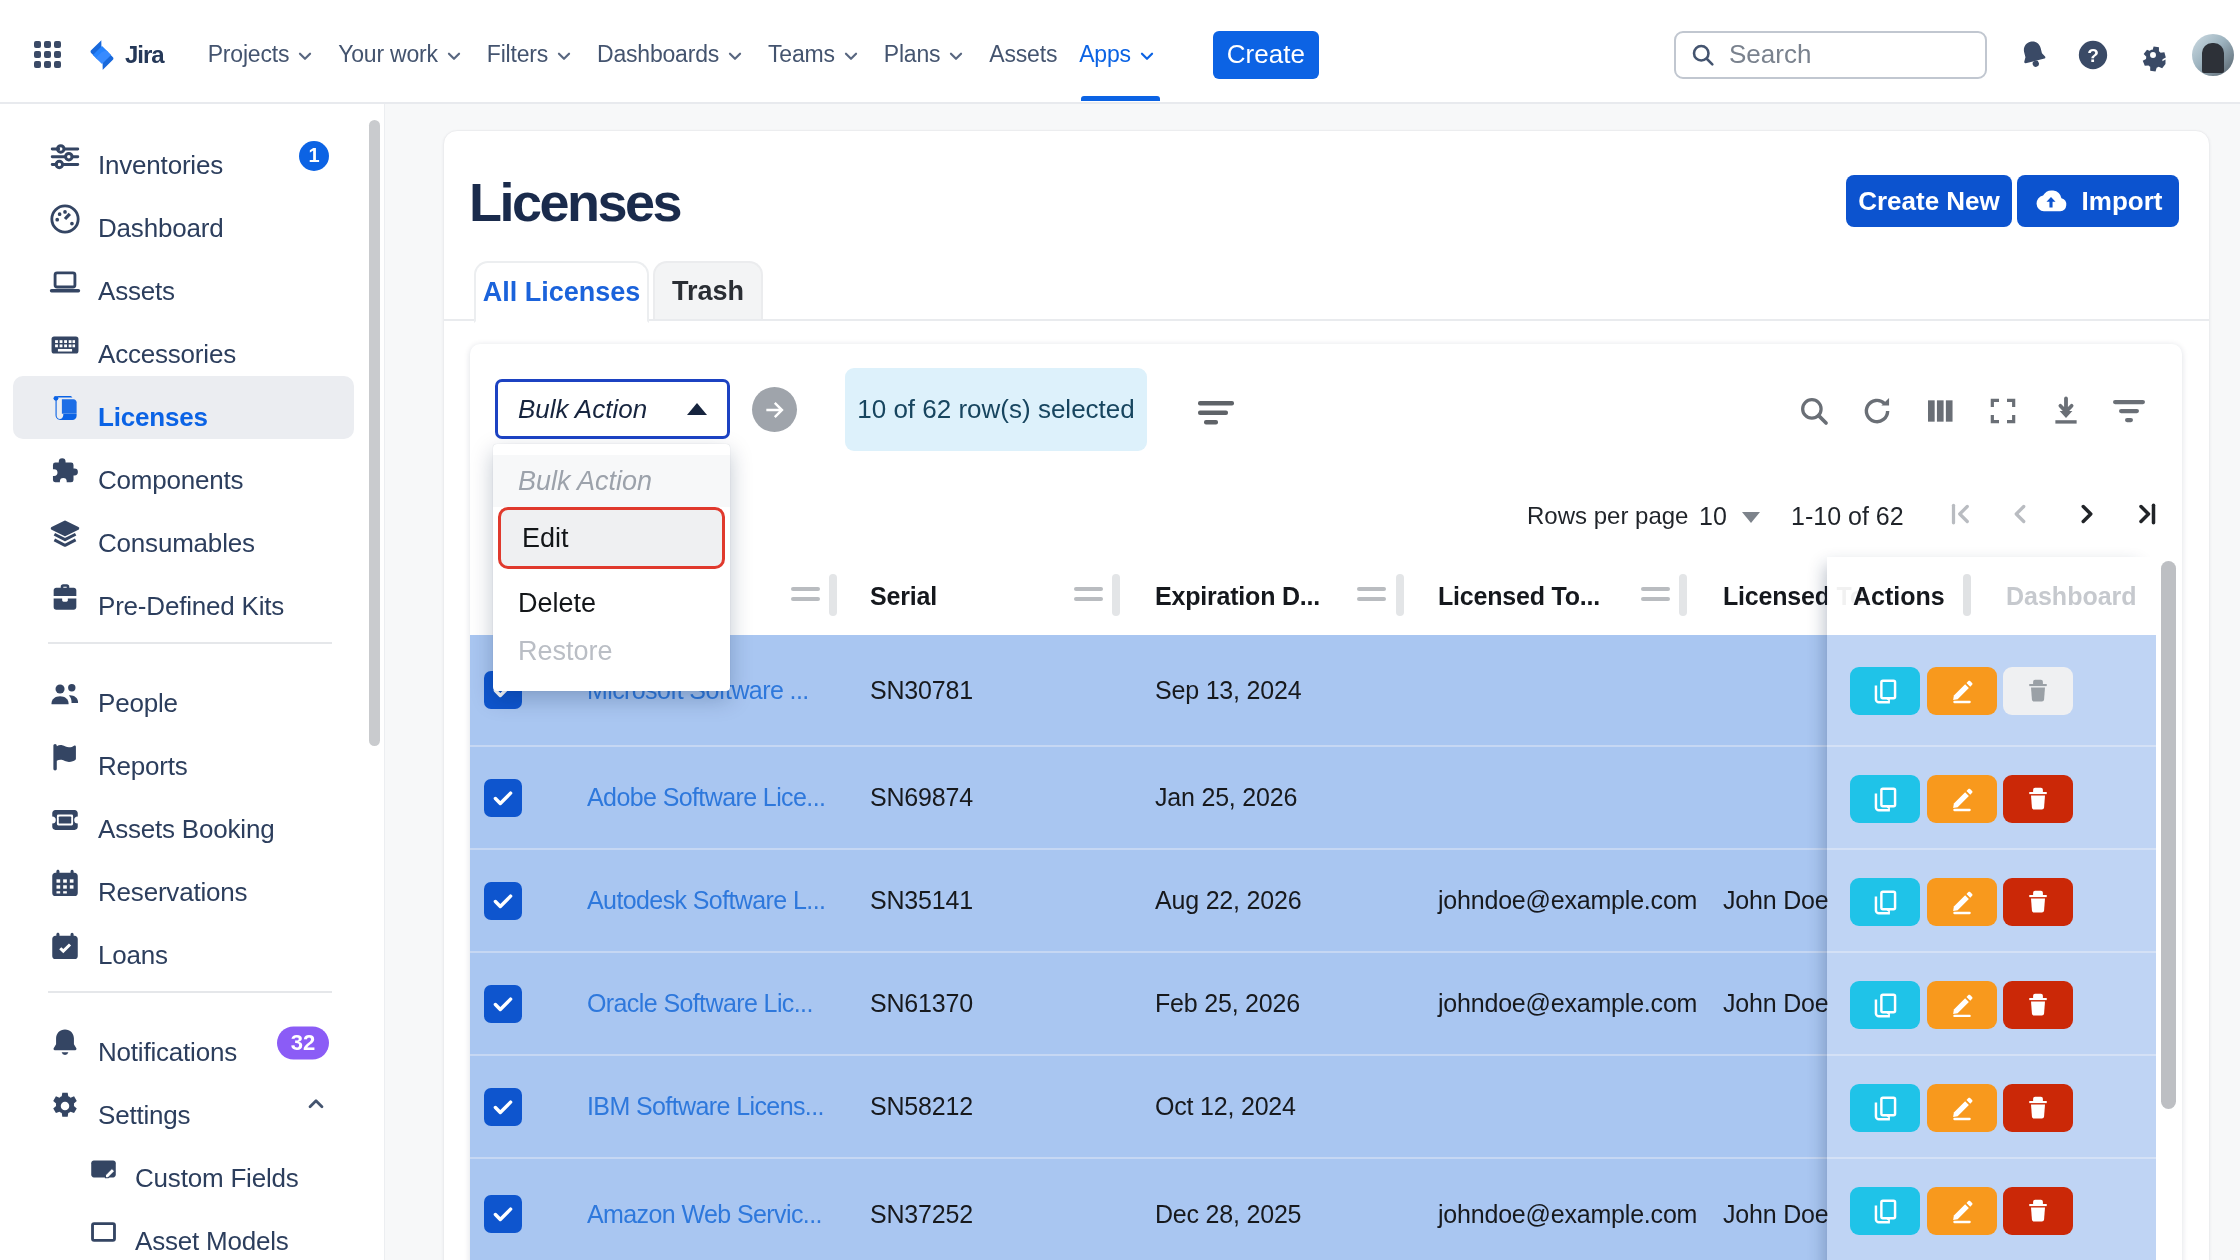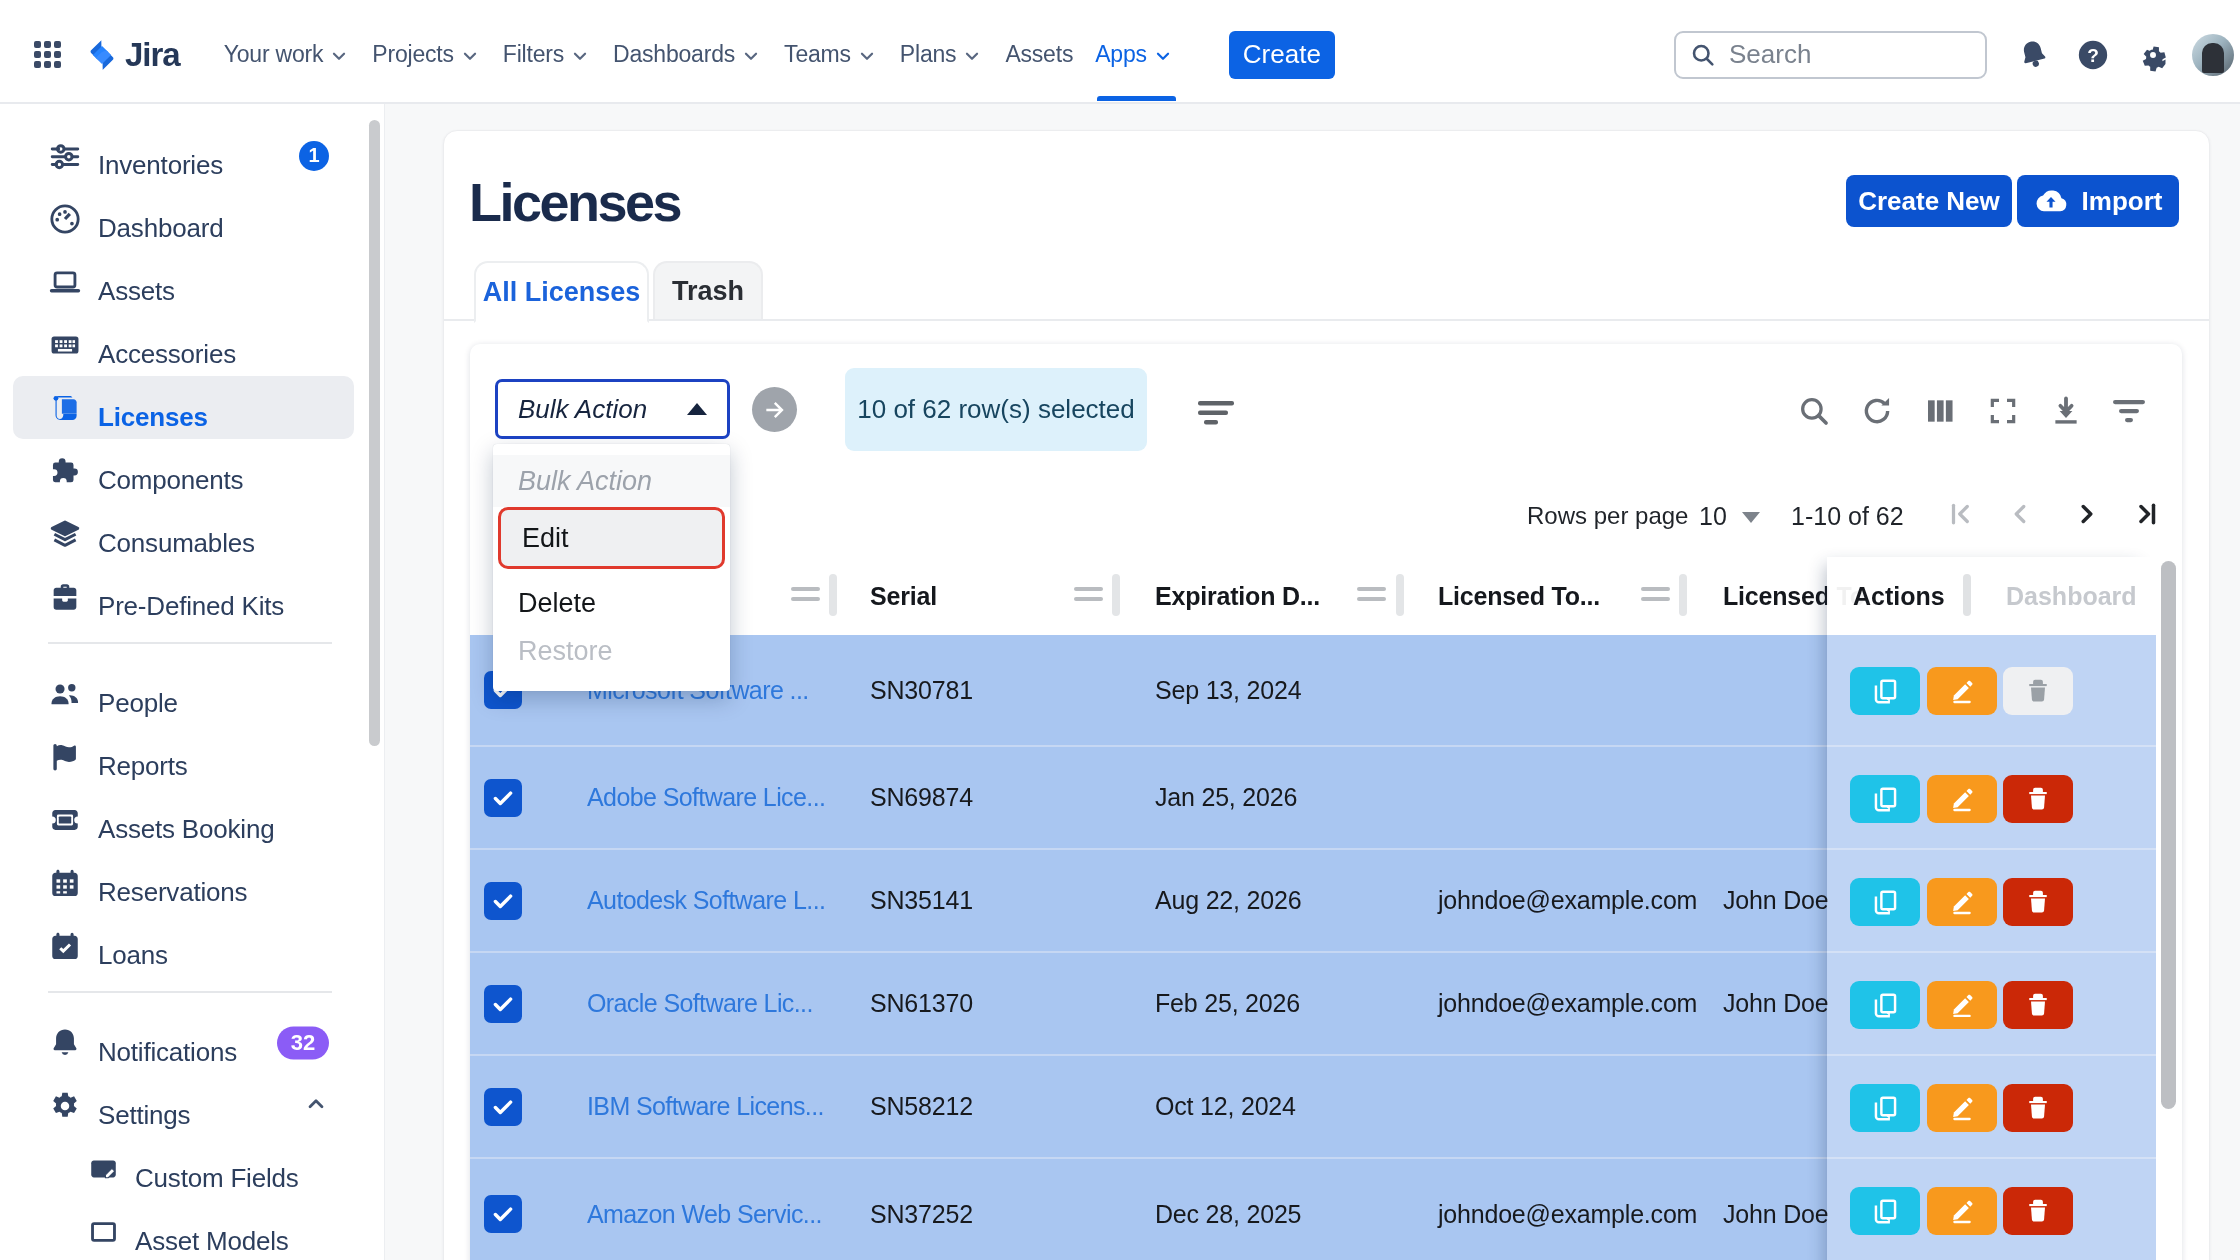--- a/index.html
+++ b/index.html
@@ -4,21 +4,21 @@
 <style>
 * { margin:0; padding:0; box-sizing:border-box; }
 html,body { width:2240px; height:1260px; overflow:hidden; font-family:"Liberation Sans",sans-serif; background:#F7F8F9; }
 
 .topbar { position:absolute; left:0; top:0; width:2240px; height:104px; background:#fff; border-bottom:2px solid #E8EAEE; display:flex; align-items:center; padding-top:7px; z-index:50; }
 .tb-left { display:flex; align-items:center; padding-left:34px; flex:0 0 auto; }
 .grid-icon { width:27px; height:27px; display:grid; grid-template-columns:repeat(3,7px); grid-template-rows:repeat(3,7px); gap:3px; margin-right:24px; cursor:pointer; }
 .grid-icon i { background:#3A4A66; border-radius:2px; }
 .logo { display:flex; align-items:center; margin-right:33px; cursor:pointer; }
 .logo svg { width:34px; height:34px; margin-right:6px; }
-.logo-text { font-size:33px; font-weight:600; color:#253858; letter-spacing:-1px; }
+.logo-text { font-size:24px; font-weight:600; color:#253858; letter-spacing:-1px; }
 .topnav { display:flex; align-items:center; }
 .nav-item { position:relative; display:flex; align-items:center; font-size:23px; letter-spacing:-0.2px; font-weight:500; color:#44546F; padding:0 11px; height:95px; cursor:pointer; }
 .nav-item .chev { margin-left:5px; margin-top:3px; width:22px; height:22px; }
 .nav-item.active { color:#0B63E4; }
 .nav-item.active .chev path { stroke:#0B63E4; }
 .nav-item.active::after { content:""; position:absolute; left:13px; right:9px; bottom:1px; height:5px; background:#0B63E4; border-radius:3px 3px 0 0; }
 .create-btn { margin-left:44px; background:#0C63E4; color:#fff; font-size:26px; font-weight:500; border:none; border-radius:6px; padding:0 14px; height:48px; font-family:inherit; cursor:pointer; }
 .tb-right { margin-left:auto; display:flex; align-items:center; padding-right:6px; }
 .searchbox { width:313px; height:48px; border:2.5px solid #C1C7D0; border-radius:9px; display:flex; align-items:center; padding:0 13px; margin-right:16px; background:#fff; }
 .searchbox svg { flex:0 0 auto; margin-right:12px; }
@@ -131,27 +131,27 @@
       <svg viewBox="0 0 24 24">
           <path fill="#1868DB" d="M11.6 1.5l-7.3 7.2c-.5.5-.5 1.3 0 1.8l3.4 3.4 2.2-2.2c1.5-1.5 1.8-3.3 1.7-5.3l-.1-4.9c0-.1.1-.1.1 0z"></path>
           <path fill="#1868DB" d="M12.4 22.5l7.3-7.2c.5-.5.5-1.3 0-1.8l-3.4-3.4-2.2 2.2c-1.5 1.5-1.8 3.3-1.7 5.3l.1 4.9c0 .1-.1.1-.1 0z"></path>
           <path fill="#2684FF" d="M12 5.6L5.6 12l3 3c1.9-.1 3.4-.7 4.6-1.9l3.2-3.2z"></path>
           <path fill="#388BFF" d="M12 18.4l6.4-6.4-3-3c-1.9.1-3.4.7-4.6 1.9l-3.2 3.2z"></path>
         </svg>
       <span class="logo-text">Jira</span>
     </div>
     <nav class="topnav" id="topnav">
         <div class="nav-item">
-          <span>Your work</span>
+          <span>Projects</span>
           <svg class="chev" width="22" height="22" viewBox="0 0 24 24" fill="none">
             <path d="M6.5 9.5l5.5 5.5 5.5-5.5" stroke="#596780" stroke-width="2.4" stroke-linecap="round" stroke-linejoin="round"></path>
           </svg>
         </div>
         <div class="nav-item">
-          <span>Projects</span>
+          <span>Your work</span>
           <svg class="chev" width="22" height="22" viewBox="0 0 24 24" fill="none">
             <path d="M6.5 9.5l5.5 5.5 5.5-5.5" stroke="#596780" stroke-width="2.4" stroke-linecap="round" stroke-linejoin="round"></path>
           </svg>
         </div>
         <div class="nav-item">
           <span>Filters</span>
           <svg class="chev" width="22" height="22" viewBox="0 0 24 24" fill="none">
             <path d="M6.5 9.5l5.5 5.5 5.5-5.5" stroke="#596780" stroke-width="2.4" stroke-linecap="round" stroke-linejoin="round"></path>
           </svg>
         </div>

